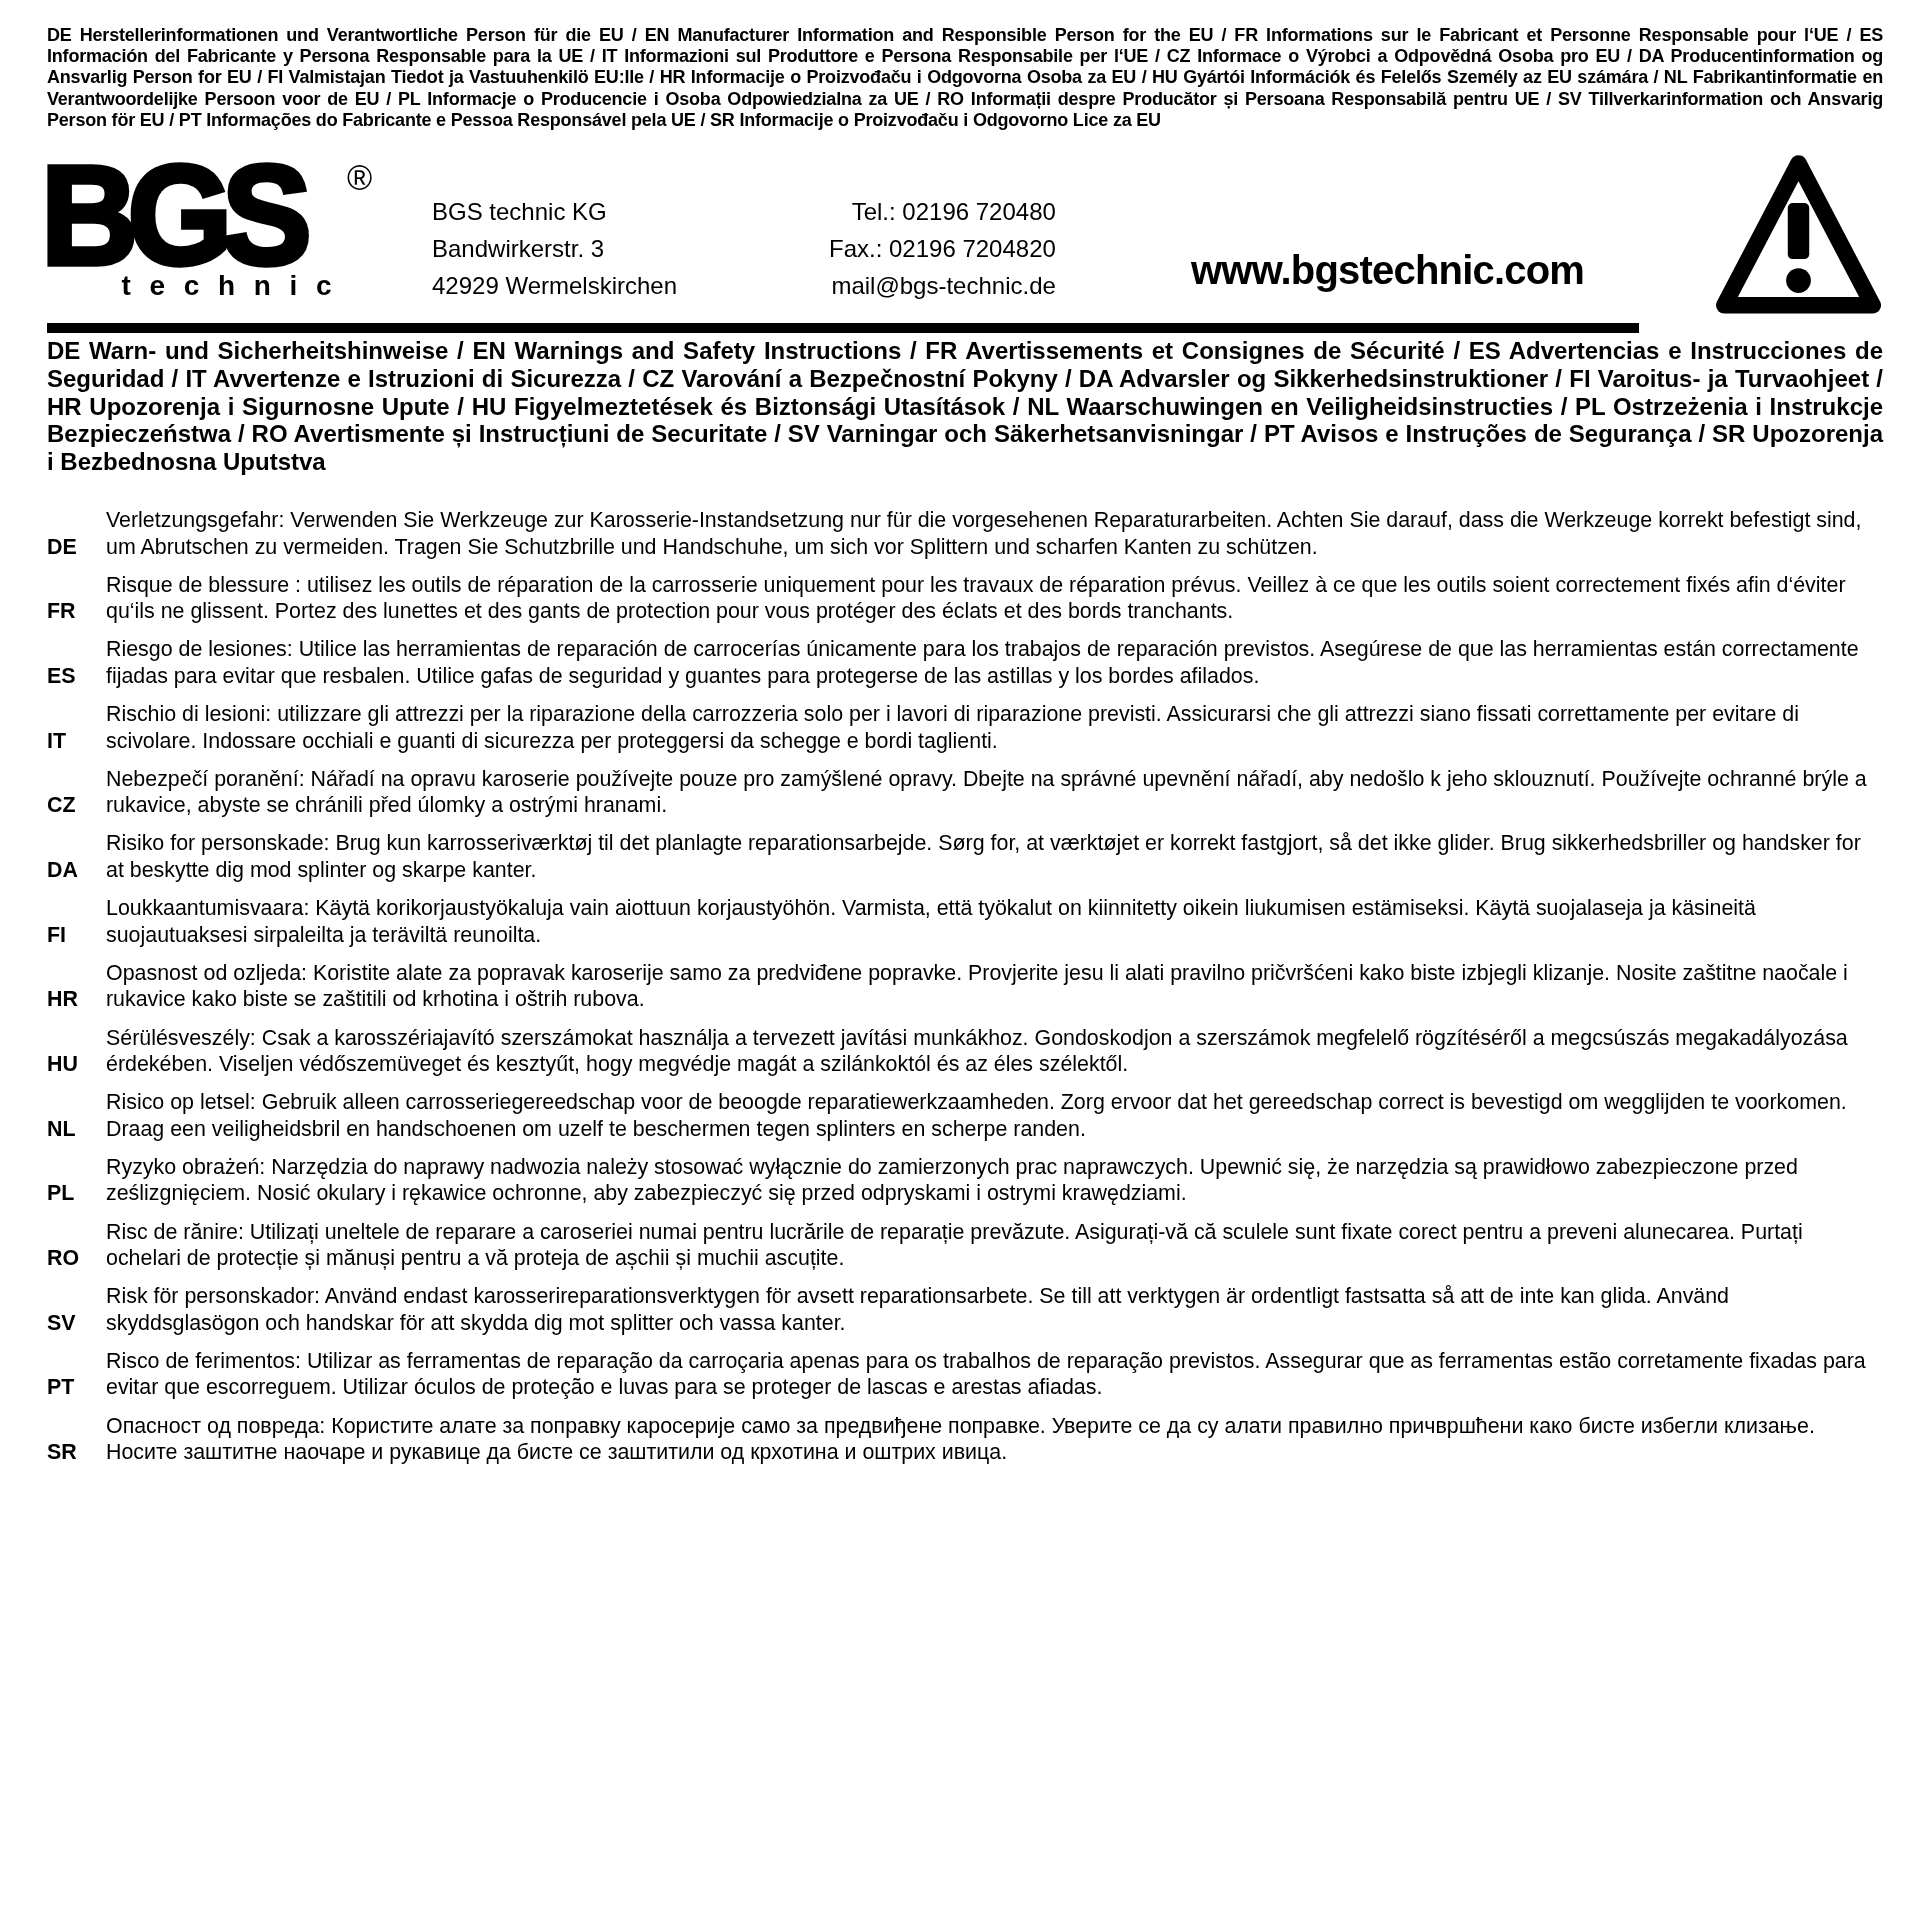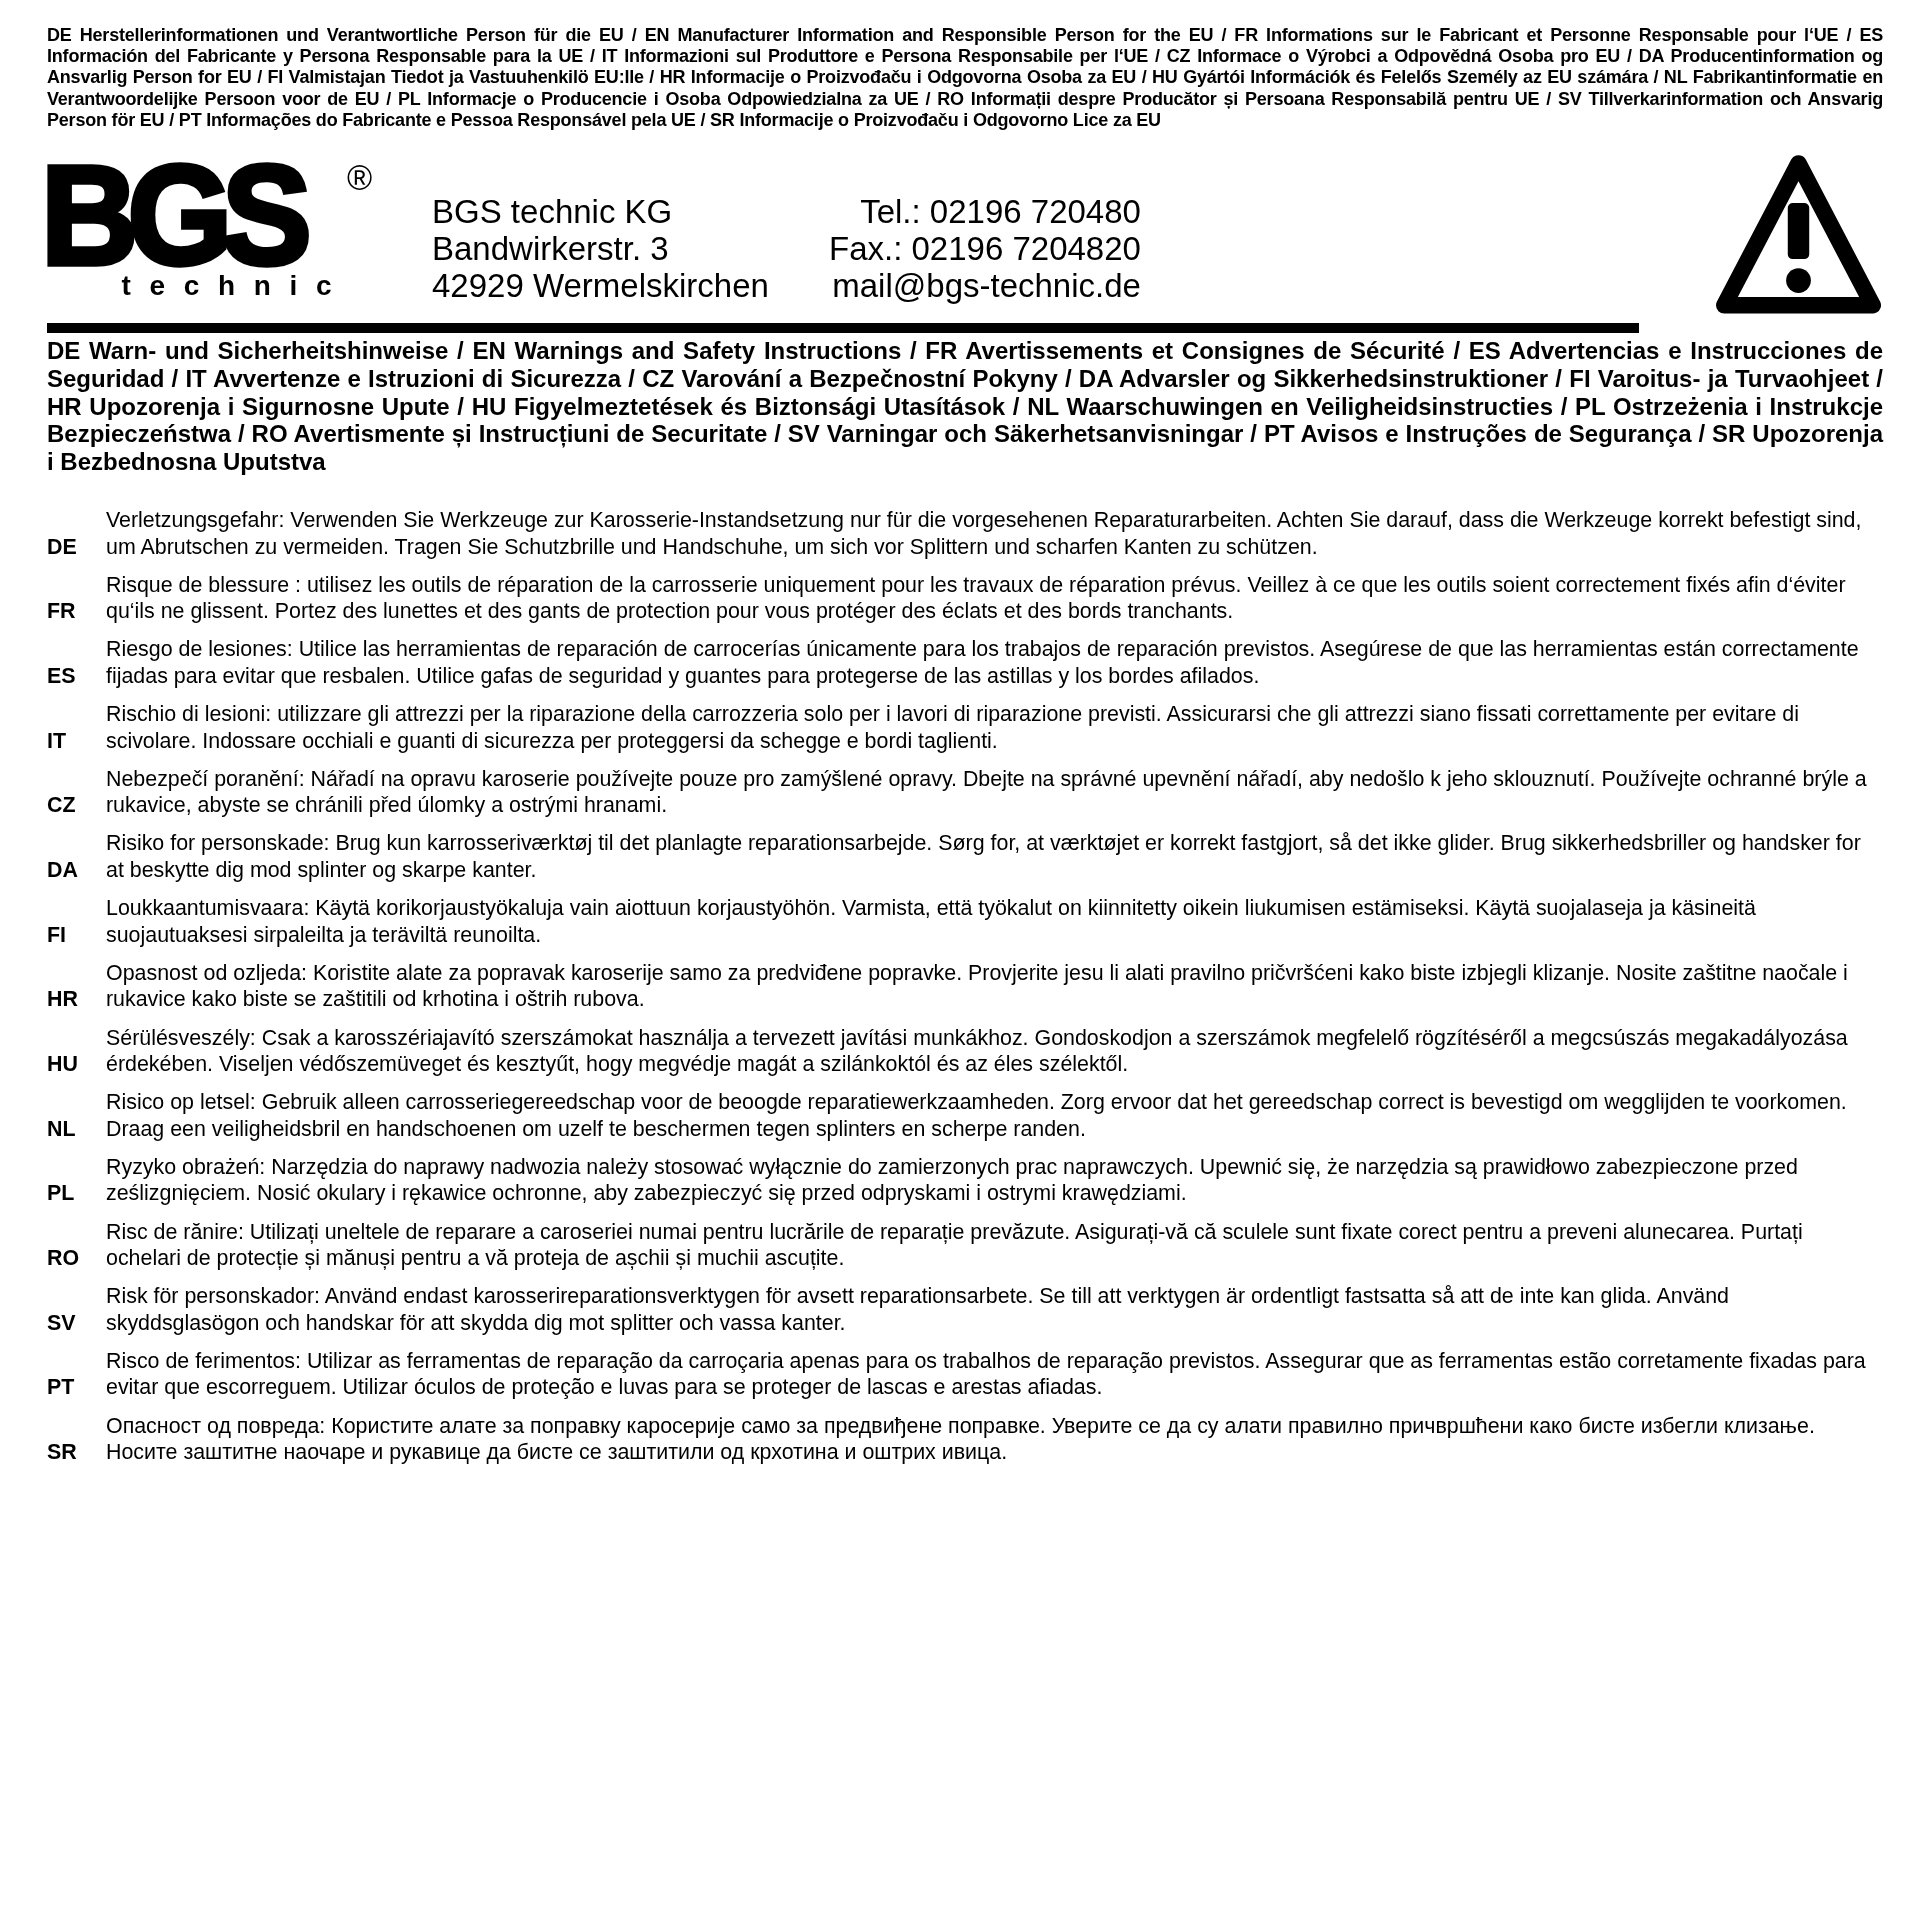--- a/index.html
+++ b/index.html
@@ -36,21 +36,21 @@
   .logo {
     position: absolute;
     left: 0;
     top: 3.1px;
     width: 342px;
     height: 148px;
   }
   .info-col {
     position: absolute;
     top: 43px;
-    font-size: 33px;
+    font-size: 24px;
     line-height: 37px;
   }
   .info-col.address { left: 385px; }
   .info-col.contact { left: 782px; text-align: right; }
   .website {
     position: absolute;
     left: 1144px;
     top: 98px;
     font-size: 40px;
     font-weight: bold;
@@ -123,20 +123,21 @@
       <div>Bandwirkerstr. 3</div>
       <div>42929 Wermelskirchen</div>
     </div>
 
     <div class="info-col contact">
       <div>Tel.: 02196 720480</div>
       <div>Fax.: 02196 7204820</div>
       <div>mail@bgs-technic.de</div>
     </div>
 
+    <div class="website">www.bgstechnic.com</div>
 
     <svg class="triangle-wrap" viewBox="0 0 100 100" aria-hidden="true">
       <path d="M50 6 L95 92 L5 92 Z" fill="none" stroke="#000" stroke-width="10" stroke-linejoin="round"></path>
       <rect x="43.5" y="30" width="13" height="34" rx="3" fill="#000"></rect>
       <circle cx="50" cy="77" r="7.5" fill="#000"></circle>
     </svg>
 
     <div class="rule"></div>
   </div>
 

